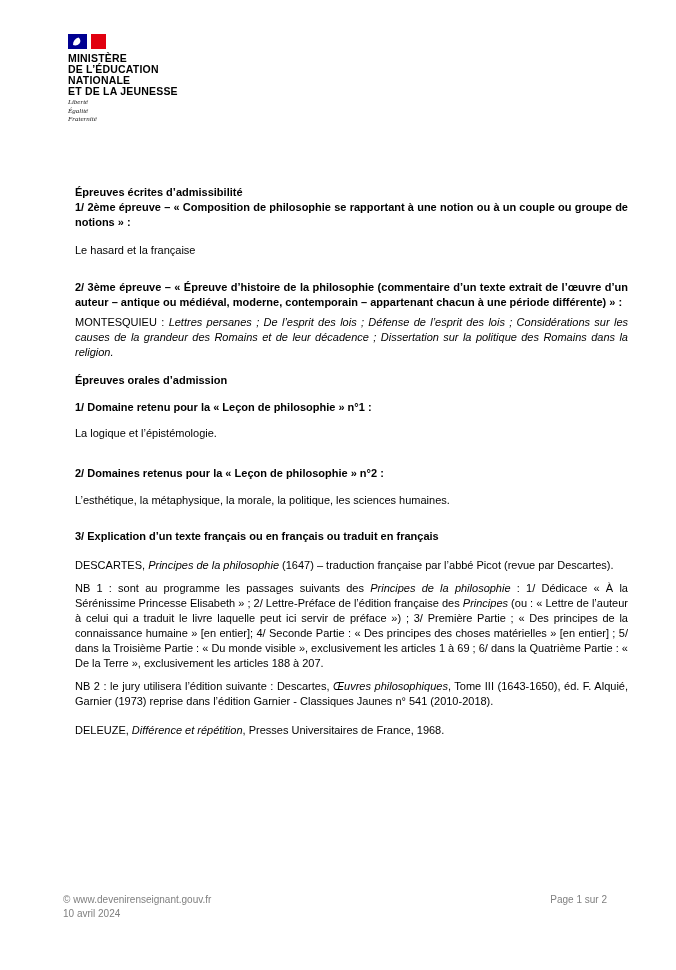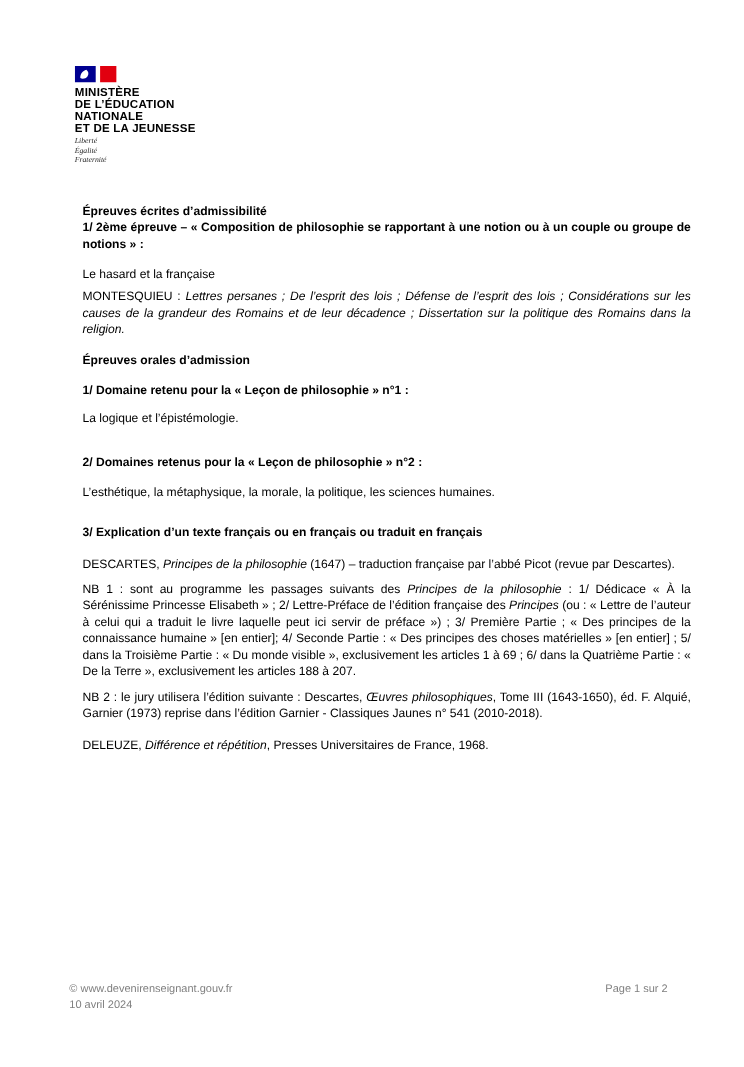--- a/index.html
+++ b/index.html
@@ -7,21 +7,21 @@
     position: relative;
     width: 676px;
     height: 970px;
     background: #ffffff;
     overflow: hidden;
     font-family: "Liberation Sans", sans-serif;
     color: #000000;
   }
 
   
-  .logo-block { position: absolute; left: 68px; top: 60px; }
+  .logo-block { position: absolute; left: 68px; top: 34px; }
   .flag { display: block; }
   .ministry {
     position: absolute; left: 0; top: 19px;
     font-weight: bold; font-size: 10.5px; line-height: 11px;
     letter-spacing: 0.2px; white-space: nowrap;
   }
   .motto {
     position: absolute; left: 0; top: 64px;
     font-family: "Liberation Serif", serif;
     font-style: italic; font-size: 7px; line-height: 8.5px; color: #222222;
@@ -76,20 +76,21 @@
       <div>Égalité</div>
       <div>Fraternité</div>
     </div>
   </div>
 
 
   <div class="doc-body">
       <p class="para" style="margin-top: 0px;"><span class="b">Épreuves écrites d’admissibilité</span></p>
       <p class="para justify" style=""><span class="b">1/ 2ème épreuve – « Composition de philosophie se rapportant à une notion ou à un couple ou groupe de notions » :</span></p>
       <p class="para" style="margin-top: 13px;"><span>Le hasard et la française</span></p>
+      <p class="para justify" style="margin-top: 22px;"><span class="b">2/ 3ème épreuve – « Épreuve d’histoire de la philosophie (commentaire d’un texte extrait de l’œuvre d’un auteur – antique ou médiéval, moderne, contemporain – appartenant chacun à une période différente) » :</span></p>
       <p class="para justify" style="margin-top: 5px;"><span>MONTESQUIEU : </span><span class="i">Lettres persanes ; De l’esprit des lois ; Défense de l’esprit des lois ; Considérations sur les causes de la grandeur des Romains et de leur décadence ; Dissertation sur la politique des Romains dans la religion.</span></p>
       <p class="para" style="margin-top: 13px;"><span class="b">Épreuves orales d’admission</span></p>
       <p class="para" style="margin-top: 12px;"><span class="b">1/ Domaine retenu pour la « Leçon de philosophie » n°1 :</span></p>
       <p class="para" style="margin-top: 11px;"><span>La logique et l’épistémologie.</span></p>
       <p class="para" style="margin-top: 25px;"><span class="b">2/ Domaines retenus pour la « Leçon de philosophie » n°2 :</span></p>
       <p class="para" style="margin-top: 12px;"><span>L’esthétique, la métaphysique, la morale, la politique, les sciences humaines.</span></p>
       <p class="para" style="margin-top: 21px;"><span class="b">3/ Explication d’un texte français ou en français ou traduit en français</span></p>
       <p class="para" style="margin-top: 14px;"><span>DESCARTES, </span><span class="i">Principes de la philosophie</span><span> (1647) – traduction française par l’abbé Picot (revue par Descartes).</span></p>
       <p class="para justify" style="margin-top: 8px;"><span>NB 1 : sont au programme les passages suivants des </span><span class="i">Principes de la philosophie</span><span> : 1/ Dédicace « À la Sérénissime Princesse Elisabeth » ; 2/ Lettre-Préface de l’édition française des </span><span class="i">Principes</span><span> (ou : « Lettre de l’auteur à celui qui a traduit le livre laquelle peut ici servir de préface ») ; 3/ Première Partie ; « Des principes de la connaissance humaine » [en entier]; 4/ Seconde Partie : « Des principes des choses matérielles » [en entier] ; 5/ dans la Troisième Partie : « Du monde visible », exclusivement les articles 1 à 69 ; 6/ dans la Quatrième Partie : « De la Terre », exclusivement les articles 188 à 207.</span></p>
       <p class="para justify" style="margin-top: 8px;"><span>NB 2 : le jury utilisera l’édition suivante : Descartes, </span><span class="i">Œuvres philosophiques</span><span>, Tome III (1643-1650), éd. F. Alquié, Garnier (1973) reprise dans l’édition Garnier - Classiques Jaunes n° 541 (2010-2018).</span></p>

